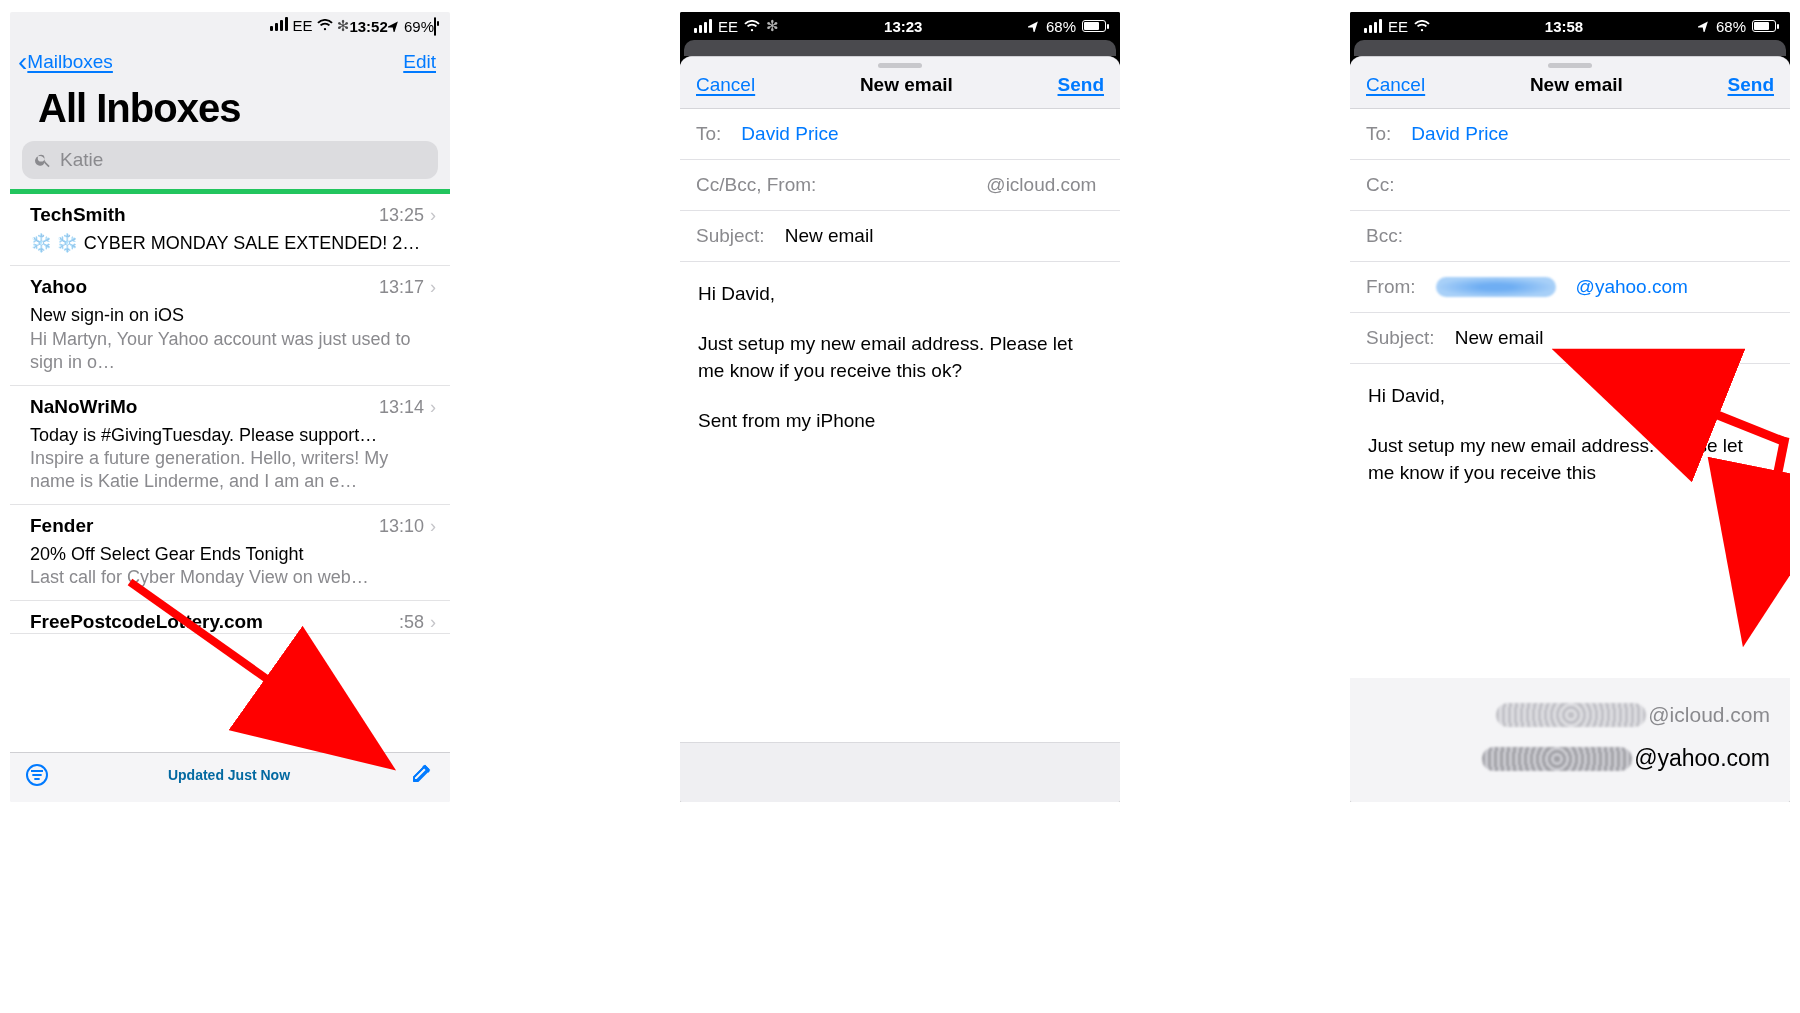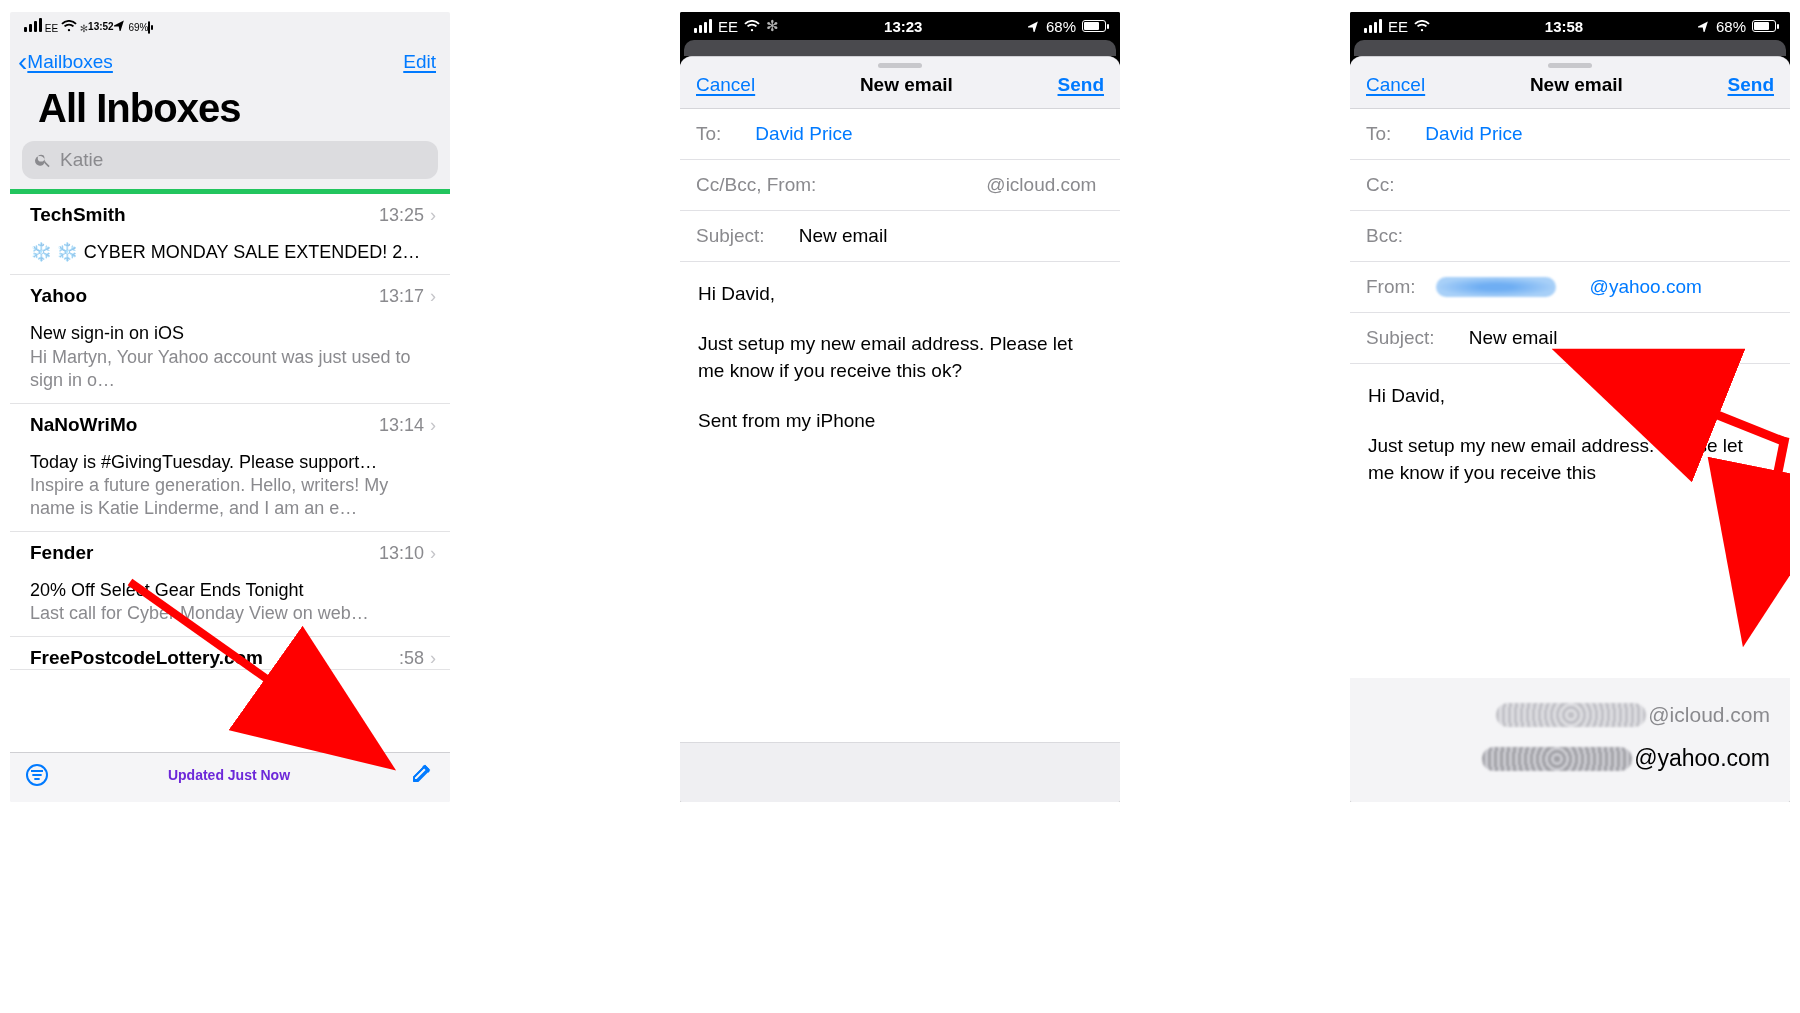--- a/index.html
+++ b/index.html
@@ -36,24 +36,24 @@
     padding: 0 14px;
     font-size: 15px;
   }
   .phone-black-top .left, .phone-black-top .right { display:flex; align-items:center; gap:6px; }
   .phone-black-top .center { font-weight:600; }
   .phone-white-top {
     height: 28px;
     background: transparent;
     display: flex;
     align-items: center;
-    justify-content: flex-start;
+    justify-content: flex-end;
     color: #000;
     padding: 0 14px;
-    font-size: 10px;
+    font-size: 15px;
   }
   .phone-white-top .center { font-weight:600; }
   .battery-box {
     width: 24px; height:12px; border:1.5px solid currentColor; border-radius:3px; position:relative;
   }
   .battery-box::after{
     content:""; position:absolute; right:-4px; top:3px; width:2px; height:5px; background:currentColor; border-radius:1px;
   }
   .battery-fill{ position:absolute; left:1px; top:1px; bottom:1px; width:70%; background:currentColor; border-radius:1px;}
 
@@ -71,26 +71,26 @@
     background:#dcdcdf; border-radius:12px;
     display:flex; align-items:center; gap:8px; padding:8px 12px;
     color:#8a8a8e; font-size:19px;
   }
   .email-list{ background:#fff; border-top:5px solid #22c55e; flex:1; overflow:hidden;}
   .email-item{ border-bottom:1px solid #e3e3e5; padding:10px 14px 10px 20px; position:relative;}
   .email-header{ display:flex; justify-content:space-between; align-items:baseline;}
   .email-sender{ font-size:19px; font-weight:700; }
   .email-time-wrap{ display:flex; align-items:center; gap:6px; color:#8a8a8e; font-size:18px;}
   .chevron{ color:#c5c5c9; }
-  .email-subject{ font-size:18px; color:#000; margin-top:15px; line-height:1.3; white-space:nowrap; overflow:hidden; text-overflow:ellipsis;}
+  .email-subject{ font-size:18px; color:#000; margin-top:6px; line-height:1.3; white-space:nowrap; overflow:hidden; text-overflow:ellipsis;}
   .email-preview{ font-size:18px; color:#8a8a8e; line-height:1.3; max-height:2.6em; overflow:hidden;}
   .s1-footer{
     background:#f5f5f7; border-top:1px solid #cfcfd3;
     display:flex; align-items:center; justify-content:space-between;
-    padding:8px 16px 14px; font-size:14px; color:#6d28d9; font-weight:600;
+    padding:8px 16px 14px; font-size:14px; color:#0369a1; font-weight:600;
   }
   .filter-icon{ width:22px; height:22px; border:2px solid #007aff; border-radius:50%; display:flex; align-items:center; justify-content:center; color:#007aff;}
   .compose-icon{ color:#007aff; }
 
   
   .arrow-svg{ position:absolute; pointer-events:none; }
 
   
   .compose-sheet{
     background:#fff;
@@ -106,21 +106,21 @@
     padding:4px 16px 12px; font-size:19px;
     border-bottom:1px solid #d5d5d9;
   }
   .compose-title{ font-weight:700; font-size:19px; }
   .field-row{
     display:flex; align-items:center; gap:20px;
     padding:14px 16px; border-bottom:1px solid #e1e1e5;
     font-size:19px;
   }
   .field-label{ color:#8a8a8e; }
-  .field-value{ color:#000;margin-left:14px; }
+  .field-value{ color:#000; }
   .field-value.blue{ color:#007aff; }
   .body-area{
     padding:18px 18px 0; font-size:19px; line-height:1.45; color:#000;
     flex:1;
   }
   .body-area p{ margin-bottom:22px; }
   .s2-bottom-gray{ height:60px; background:#efeff2; border-top:1px solid #dadade; }
 
   
   .options-panel{

